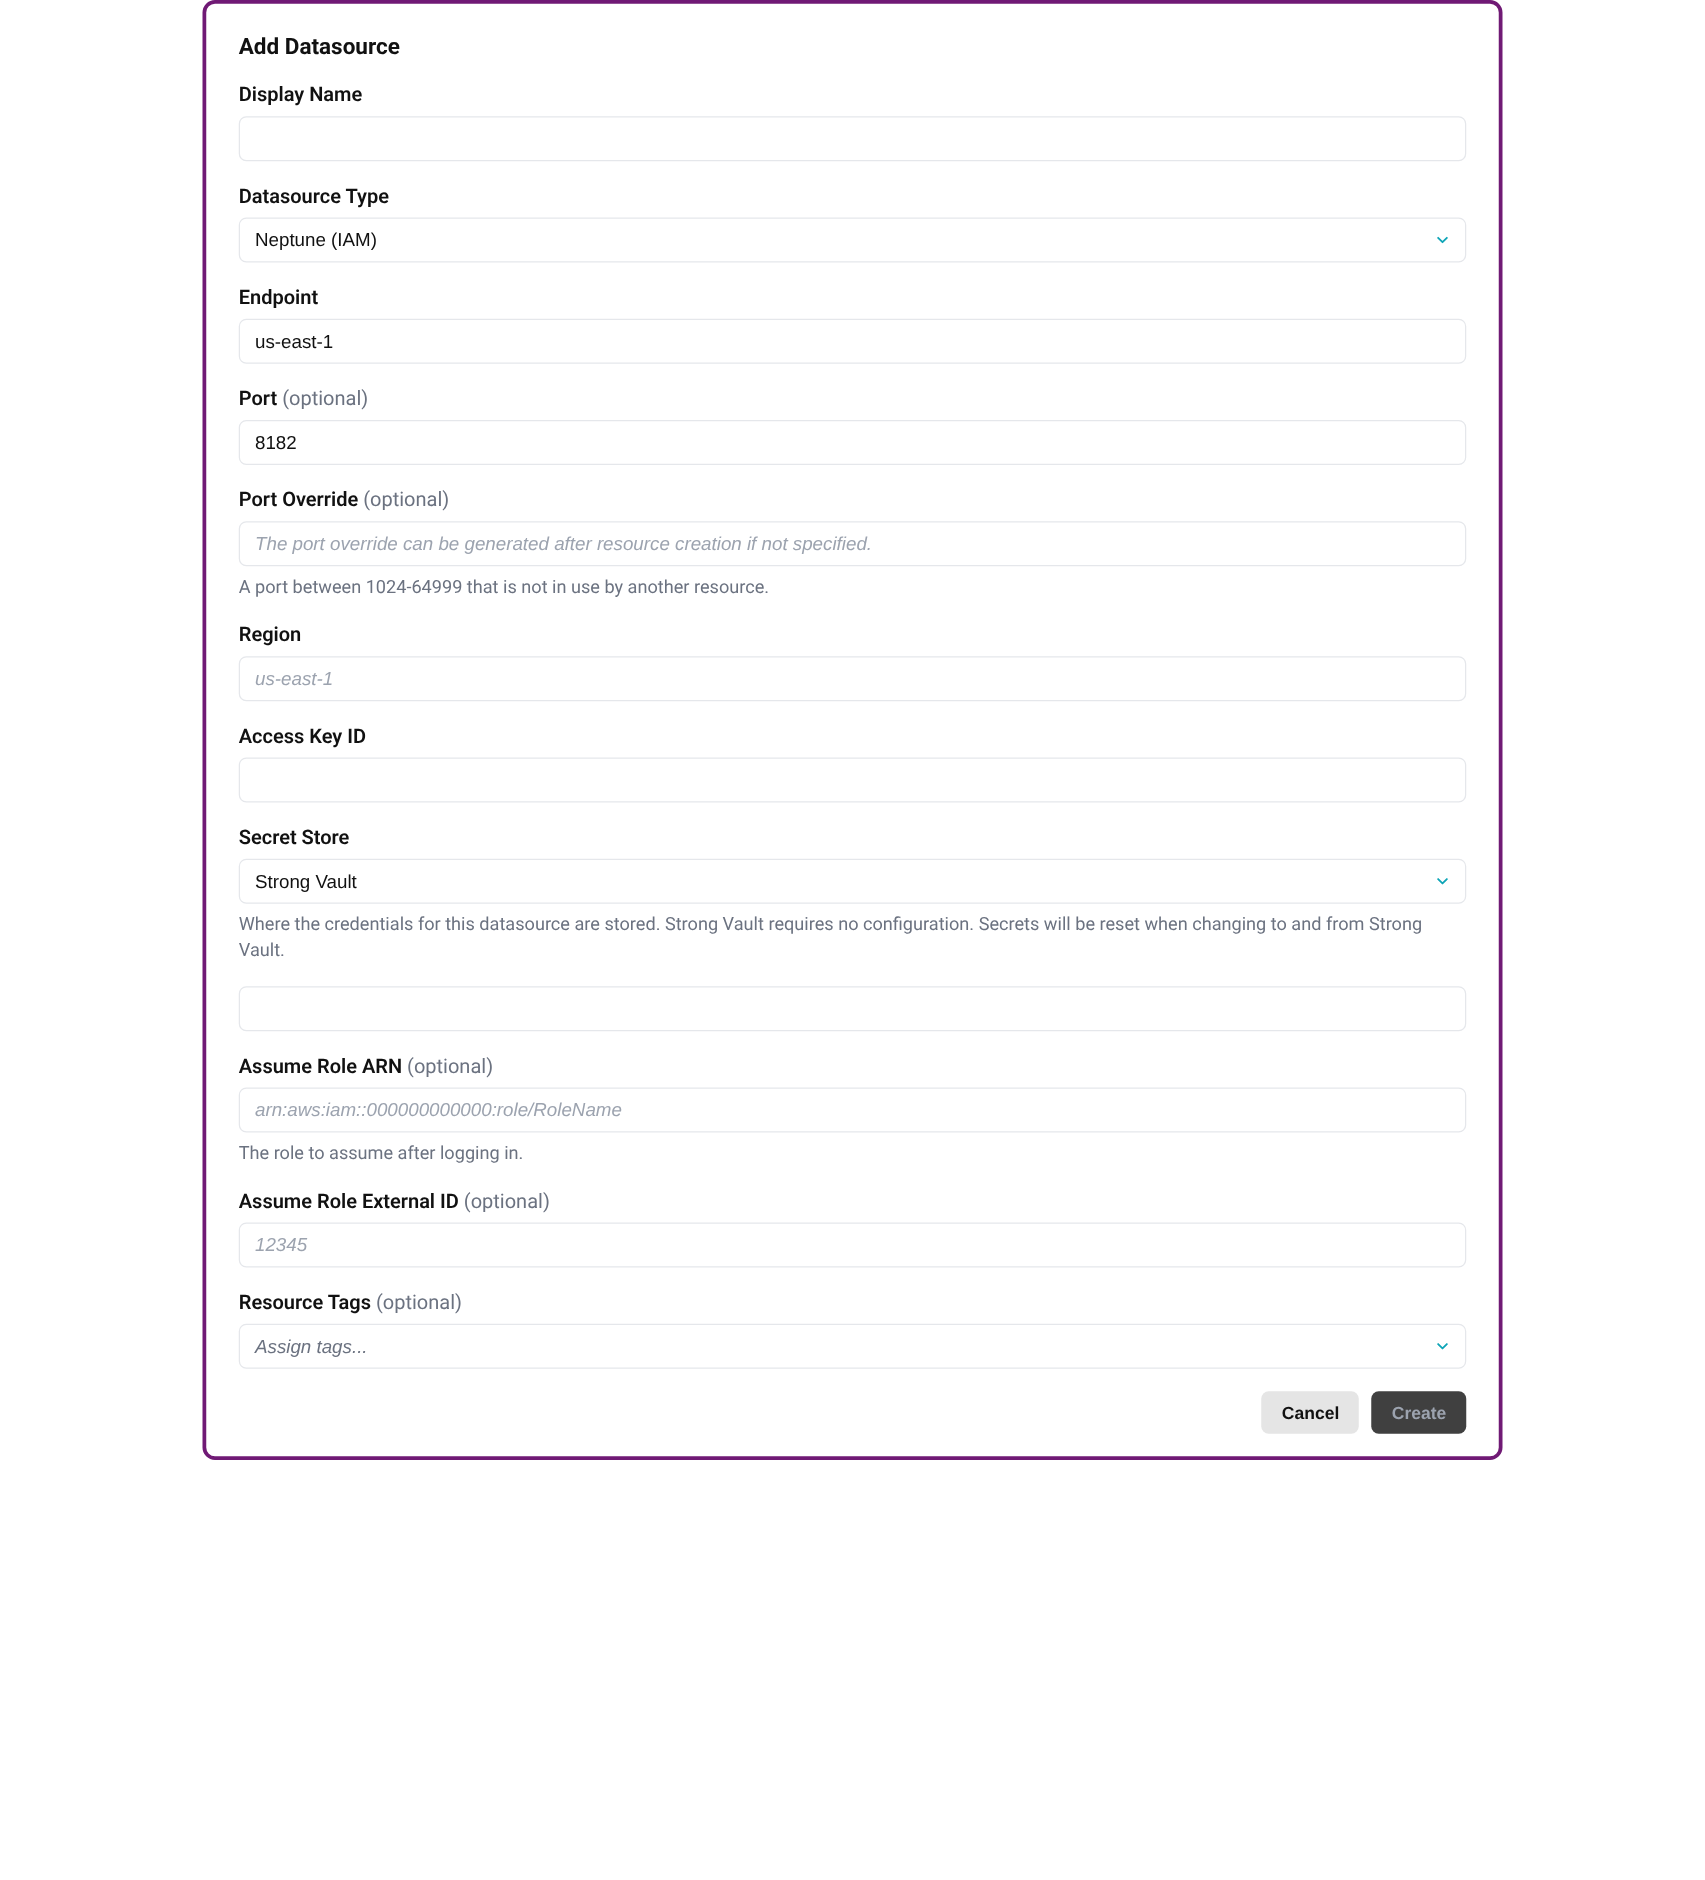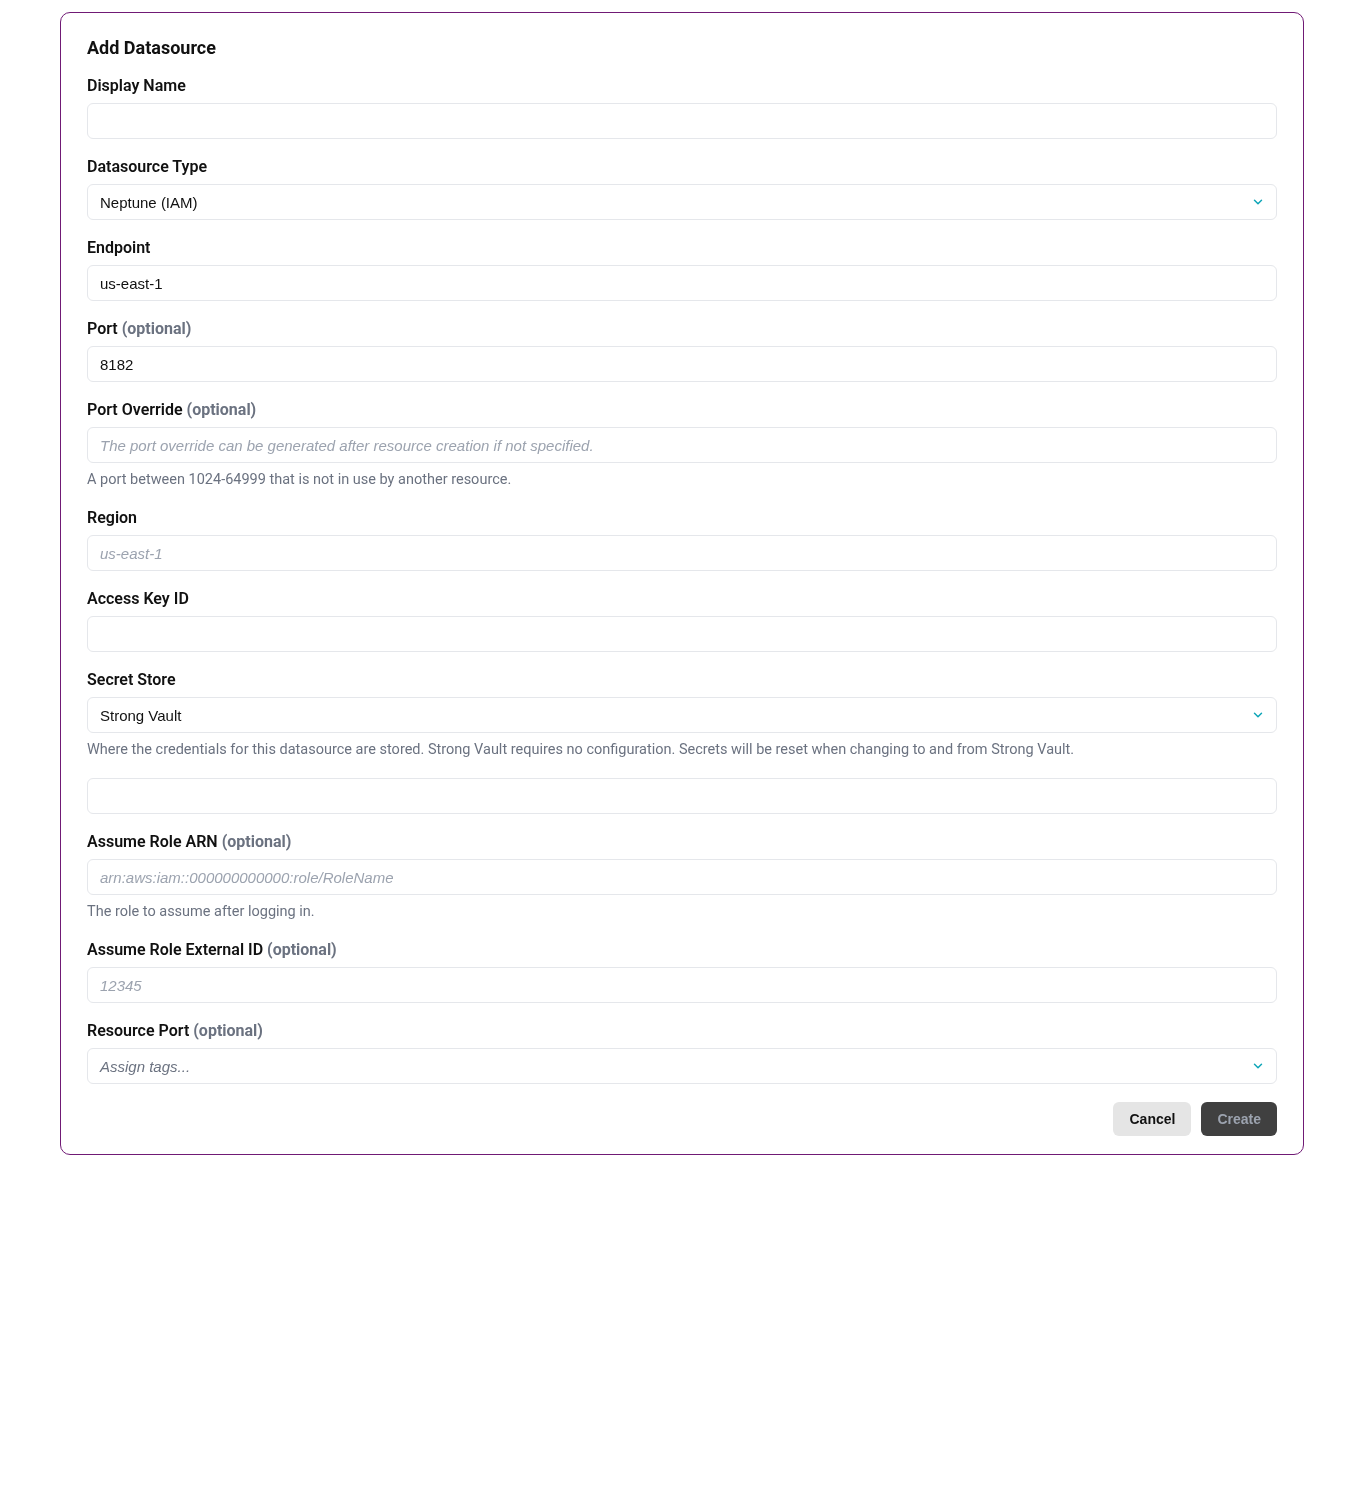--- a/index.html
+++ b/index.html
@@ -4,43 +4,43 @@
 <style>
   * { box-sizing: border-box; }
   html, body {
     margin: 0;
     padding: 0;
     font-family: -apple-system, BlinkMacSystemFont, "Segoe UI", Roboto, "Helvetica Neue", Arial, sans-serif;
     background: #fff;
     color: #111;
   }
   .panel {
-    width: 1244px;
-    margin: 12px auto;
-    border: 1px solid #701a75;
+    width: 1040px;
+    margin: 0 auto;
+    border: 3px solid #701a75;
     border-radius: 10px;
     padding: 24px 26px 18px 26px;
   }
   .panel-title {
     font-size: 18px;
     font-weight: 700;
     margin: 0 0 18px 0;
     color: #111;
   }
   .field {
     margin-bottom: 18px;
   }
   .label-row {
     font-size: 16px;
     font-weight: 600;
     color: #111;
     margin-bottom: 8px;
   }
   .label-row .optional {
-    font-weight: 700;
+    font-weight: 400;
     color: #6b7280;
   }
   .text-input, .select-input, .tag-input {
     width: 100%;
     height: 36px;
     border: 1px solid #e5e7eb;
     border-radius: 6px;
     padding: 0 12px;
     font-size: 15px;
     color: #111;
@@ -193,21 +193,21 @@
   <div class="field">
     <div class="label-row">
       <span>Assume Role External ID</span>
       <span class="optional">(optional)</span>
     </div>
     <input class="text-input" type="text" placeholder="12345" style="">
   </div>
 
   <div class="field">
     <div class="label-row">
-      <span>Resource Port</span>
+      <span>Resource Tags</span>
       <span class="optional">(optional)</span>
     </div>
     <div class="select-wrap">
       <button type="button" class="select-input placeholder">
         <span>Assign tags...</span>
       </button>
       <span class="chevron">
         <svg width="14" height="14" viewBox="0 0 24 24" fill="none" stroke="#0ea5b7" stroke-width="2.5" stroke-linecap="round" stroke-linejoin="round">
             <polyline points="6 9 12 15 18 9"></polyline>
           </svg>

